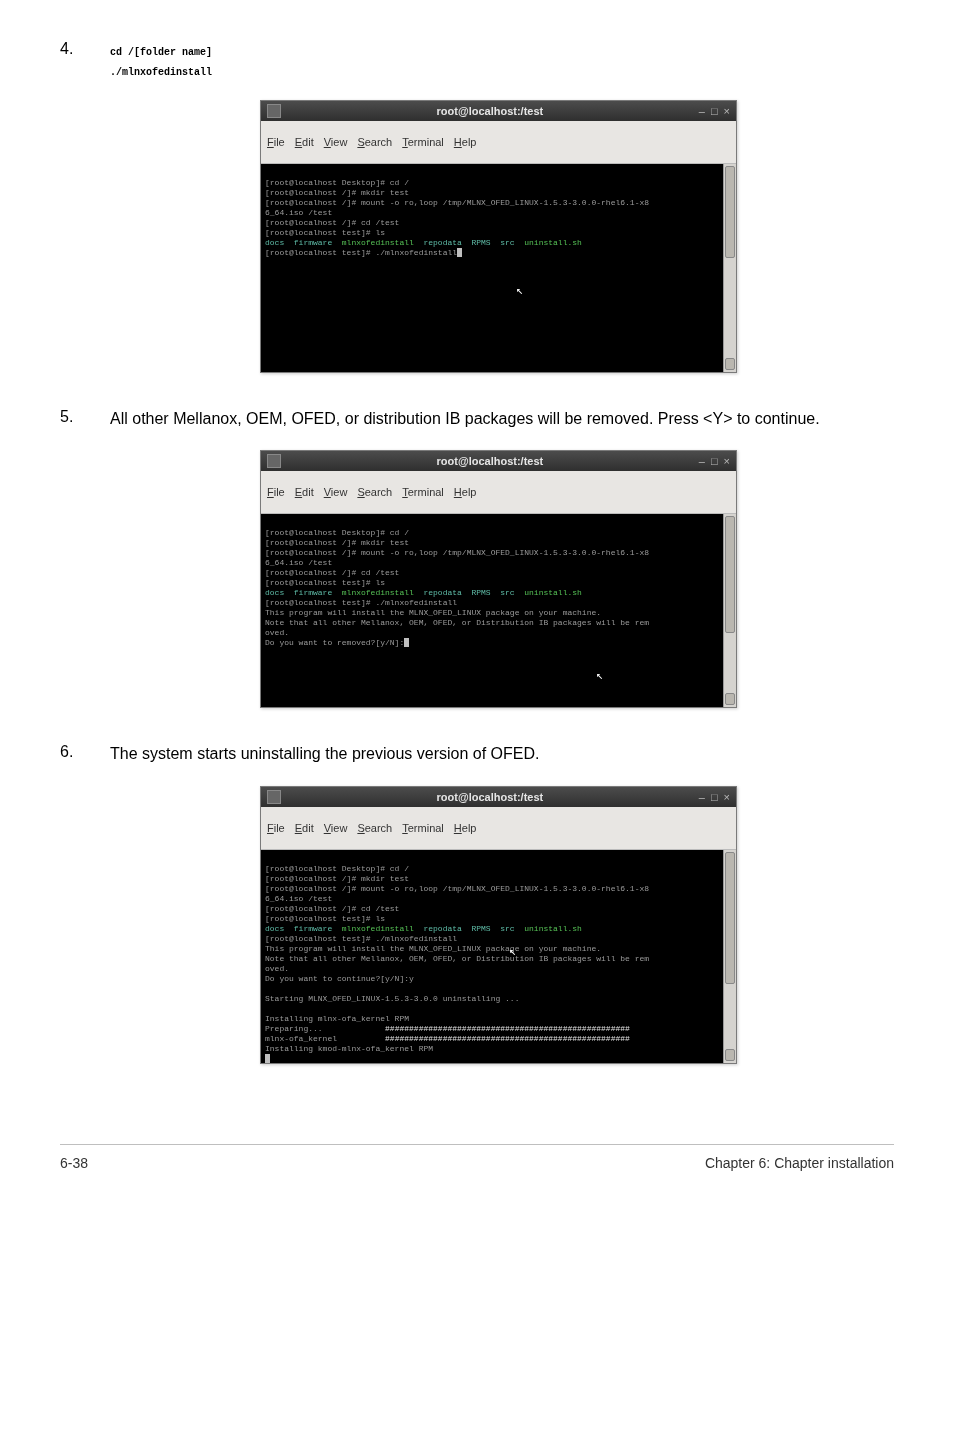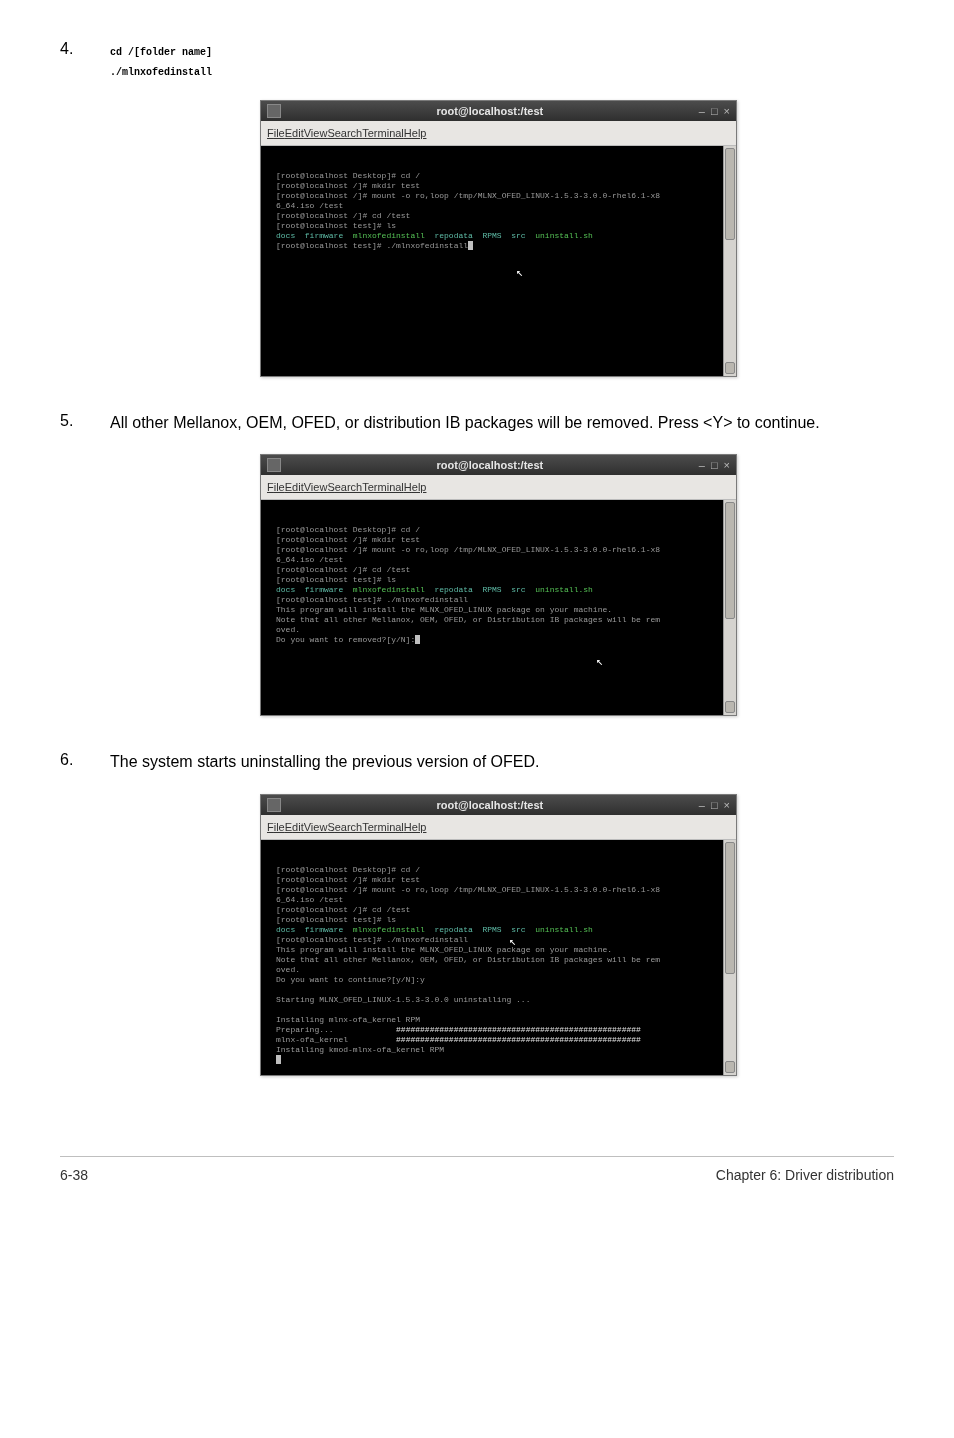--- a/index.html
+++ b/index.html
@@ -60,40 +60,40 @@
       font-weight: bold;
     }
     .term-title-controls {
       display: flex;
       gap: 6px;
       color: #bbb;
       font-size: 11px;
     }
     .term-menubar {
       background: #e8e6e3;
-      padding: 6px 6px;
+      padding: 15px 6px;
       font-size: 11px;
       color: #333;
       border-bottom: 1px solid #bbb;
       display: flex;
-      text-decoration: underline;
+      gap: 10px;
     }
     .term-menubar span {
       cursor: default;
     }
     .term-menubar u {
       text-decoration: underline;
     }
     .term-content {
       background: #000;
       color: #bfbfbf;
       font-family: "Courier New", monospace;
       font-size: 8px;
       line-height: 1.25;
-      padding: 15px;
+      padding: 4px;
       white-space: pre-wrap;
       word-break: break-all;
       position: relative;
       min-height: 50px;
     }
     .term-scroll {
       position: absolute;
       right: 0;
       top: 0;
       bottom: 0;
@@ -272,14 +272,14 @@
     <span class="cursor-arrow" style="left:248px; top:95px; color:#fff;">↖</span>
     <div class="term-scroll">
       <div class="term-scroll-thumb" style="top:2px; height:130px;"></div>
       <div class="term-scroll-thumb" style="bottom:2px; height:10px;"></div>
     </div>
   </div>
 </div>
 
 <div class="footer">
   <span>6-38</span>
-  <span>Chapter 6: Driver distribution</span>
+  <span>Chapter 6: Chapter installation</span>
 </div>
 
 </body></html>

